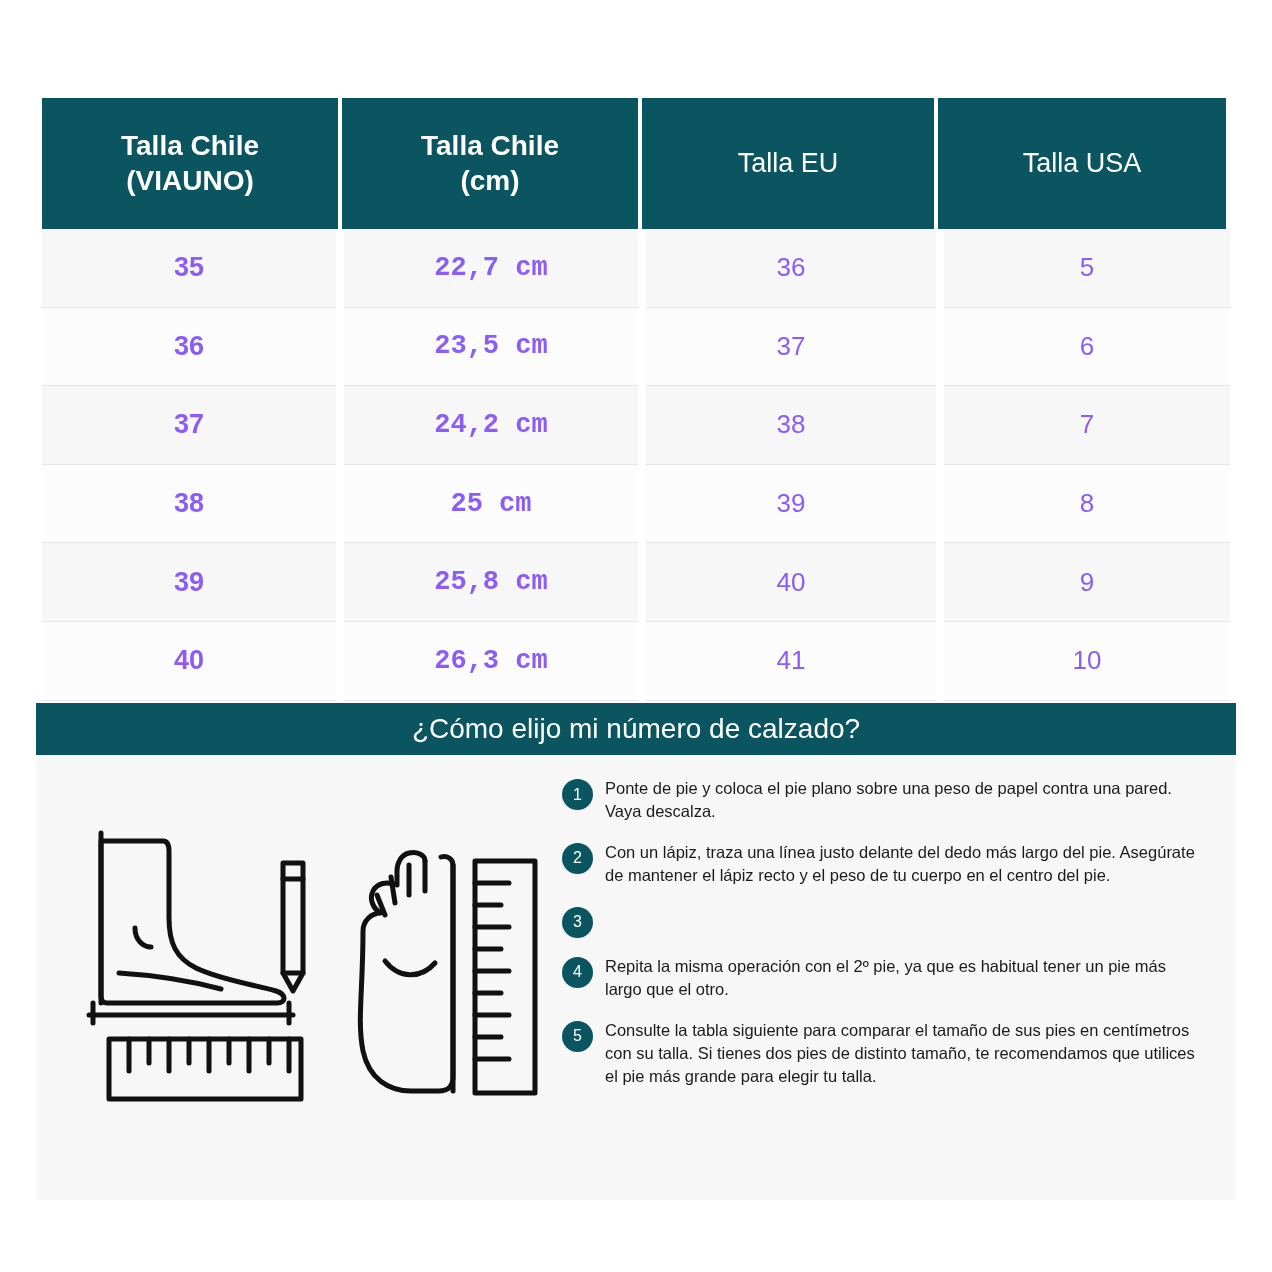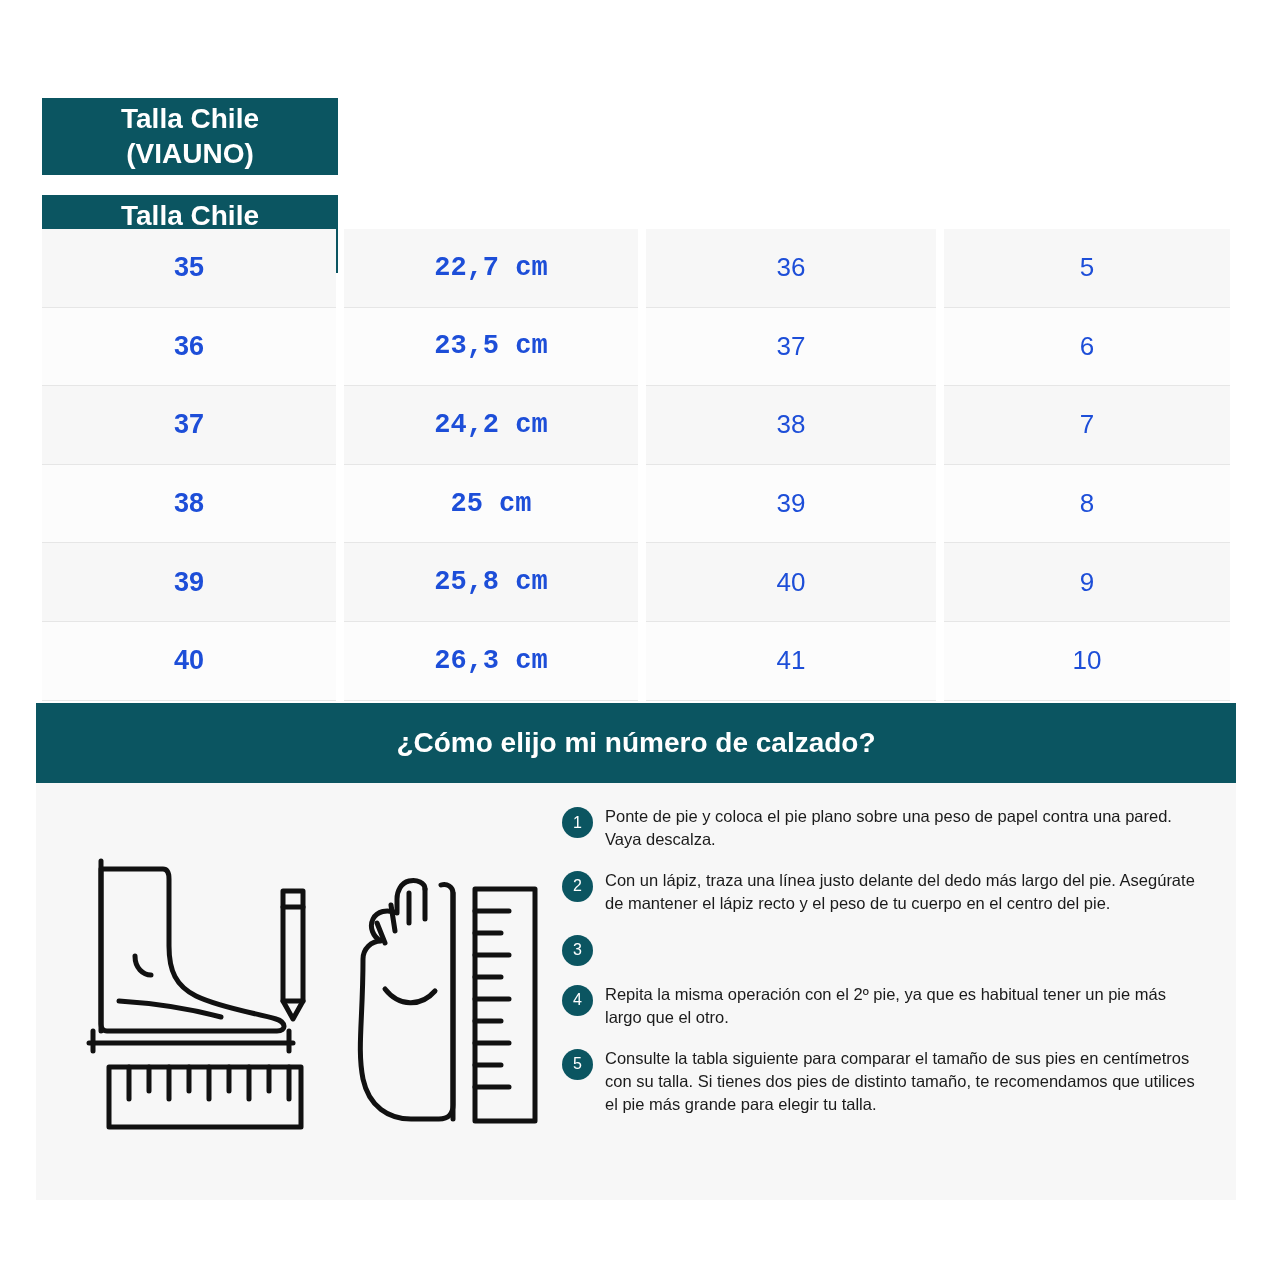--- a/index.html
+++ b/index.html
@@ -21,23 +21,22 @@
 
   
   .size-table {
     position: absolute;
     left: 42px;
     top: 98px;
     width: 1188px;
   }
   .size-table-head {
     display: flex;
-    gap: 20px;
+    gap: 4px;
     height: 131px;
-    flex-direction: column;
   }
   .head-cell {
     background: #0b5561;
     color: #ffffff;
     display: flex;
     align-items: center;
     justify-content: center;
     text-align: center;
     line-height: 1.24;
     padding: 4px 6px;
@@ -51,47 +50,47 @@
   .row {
     display: flex;
     gap: 8px;
     height: 78.6px;
     align-items: stretch;
   }
   .cell {
     display: flex;
     align-items: center;
     justify-content: center;
-    color: #1d4ed8;
+    color: #8b5cf6;
     border-bottom: 1px solid #e6e6e6;
   }
   .cell.c1 { width: 296px; font-size: 27px; font-weight: 700; background: #f7f7f7; }
   .cell.c2 { width: 296px; font-size: 27px; font-weight: 700; background: #f7f7f7; font-family: Liberation Mono, monospace; }
   .cell.c3 { width: 292px; font-size: 26px; font-weight: 400; background: #f7f7f7; }
   .cell.c4 { width: 288px; font-size: 26px; font-weight: 400; background: #f7f7f7; }
   .row.alt .cell { background: #fcfcfc; }
 
   
   .bottom-panel {
     position: absolute;
     left: 36px;
     top: 703px;
     width: 1200px;
     height: 497px;
     background: #f7f7f7;
   }
   .panel-title {
-    height: 80px;
+    height: 52px;
     background: #0b5561;
     color: #ffffff;
     display: flex;
     align-items: center;
     justify-content: center;
     font-size: 28px;
-    font-weight: 700;
+    font-weight: 400;
     text-align: center;
   }
   .panel-body {
     display: flex;
     height: 425px;
   }
   .illus {
     width: 520px;
     display: flex;
     align-items: center;

